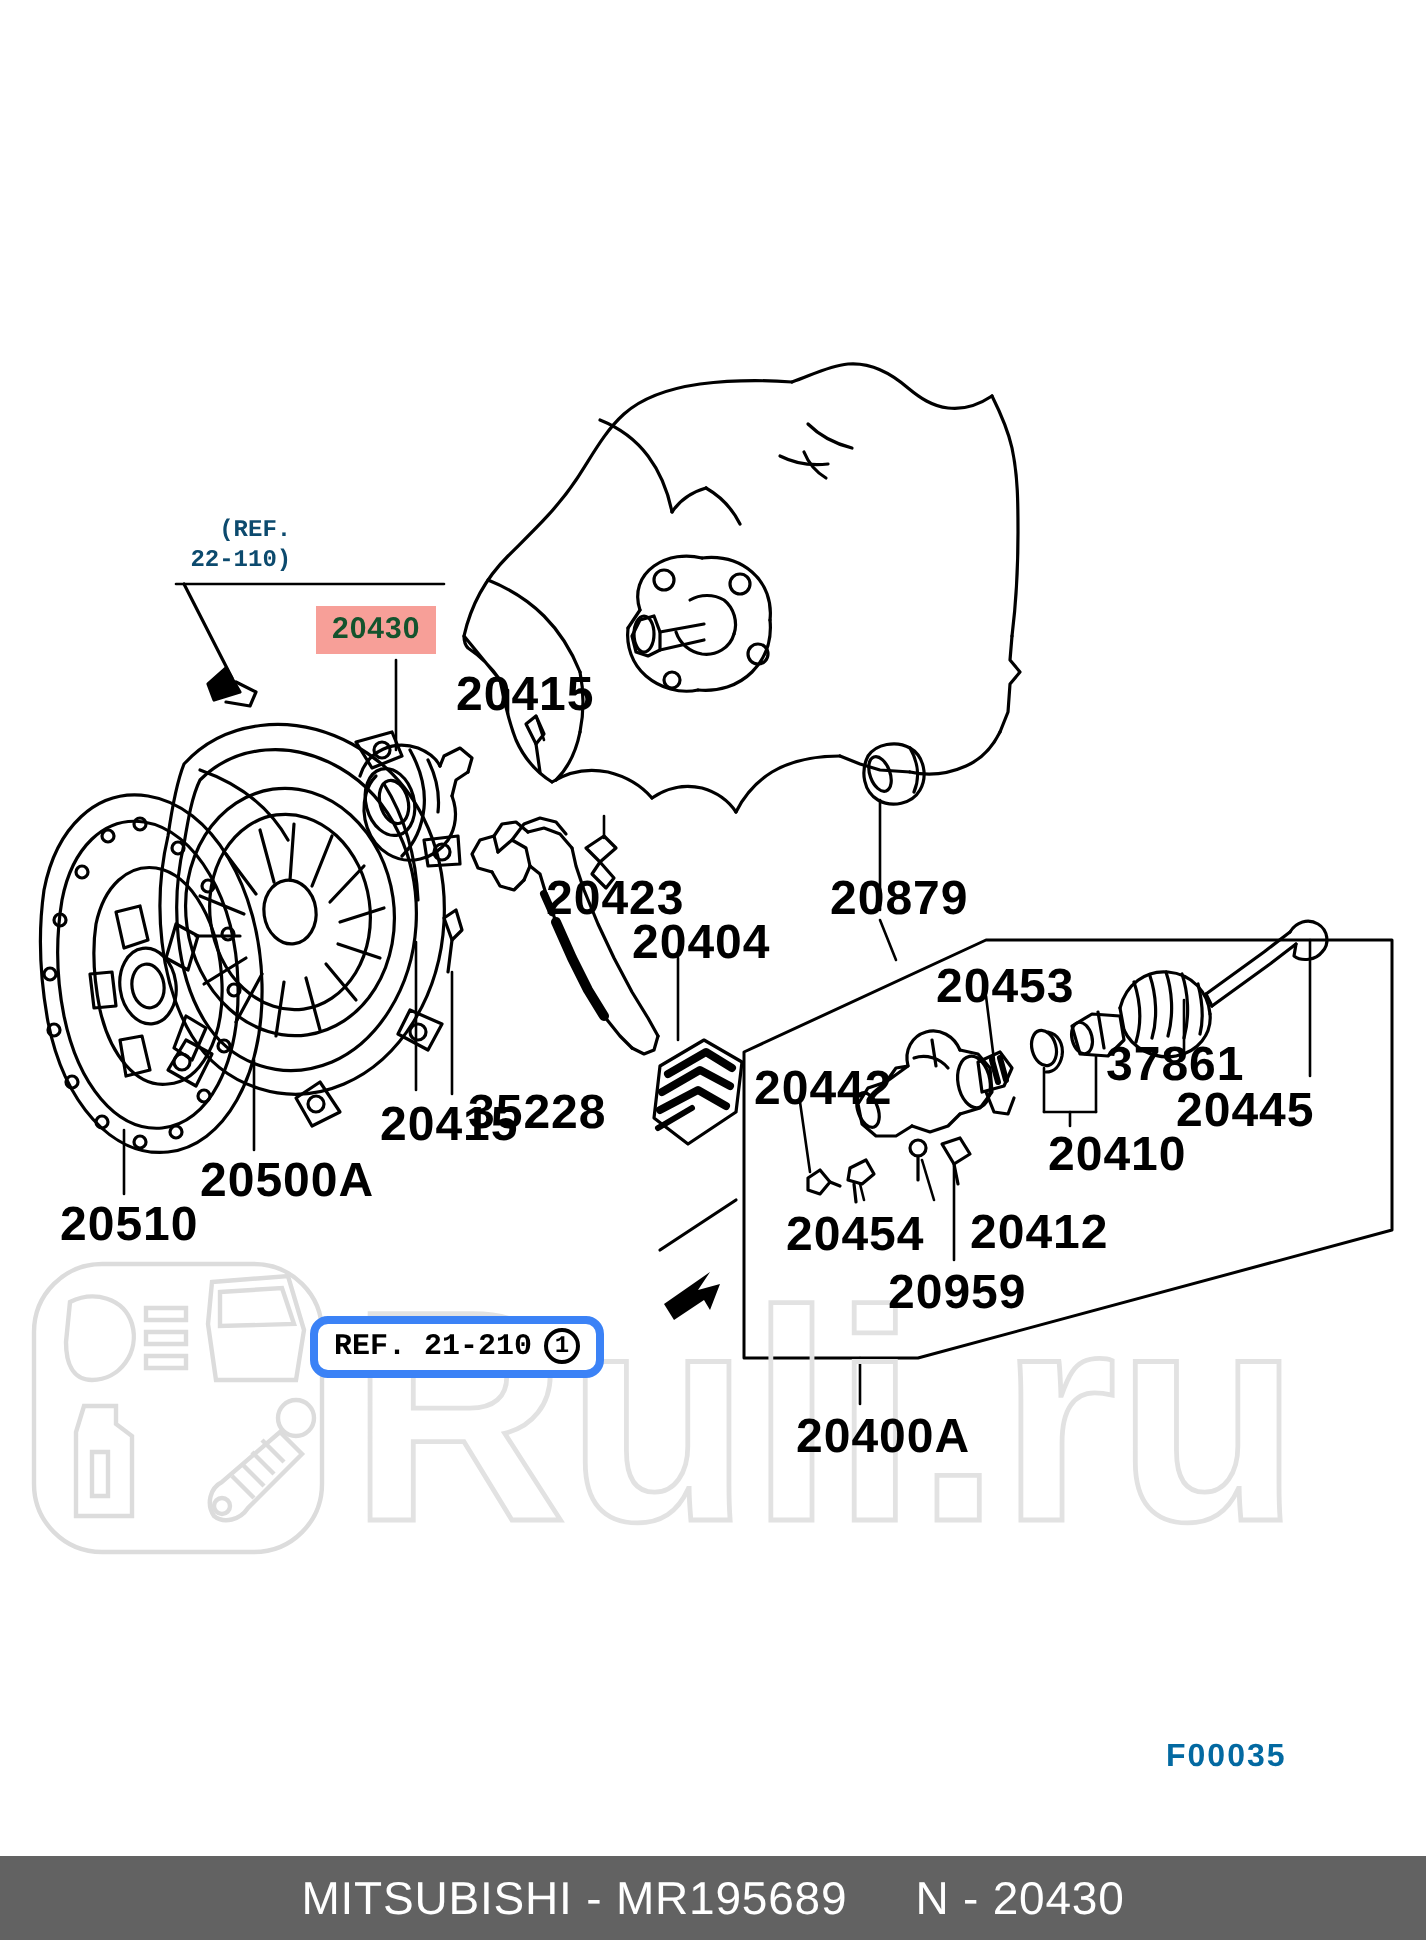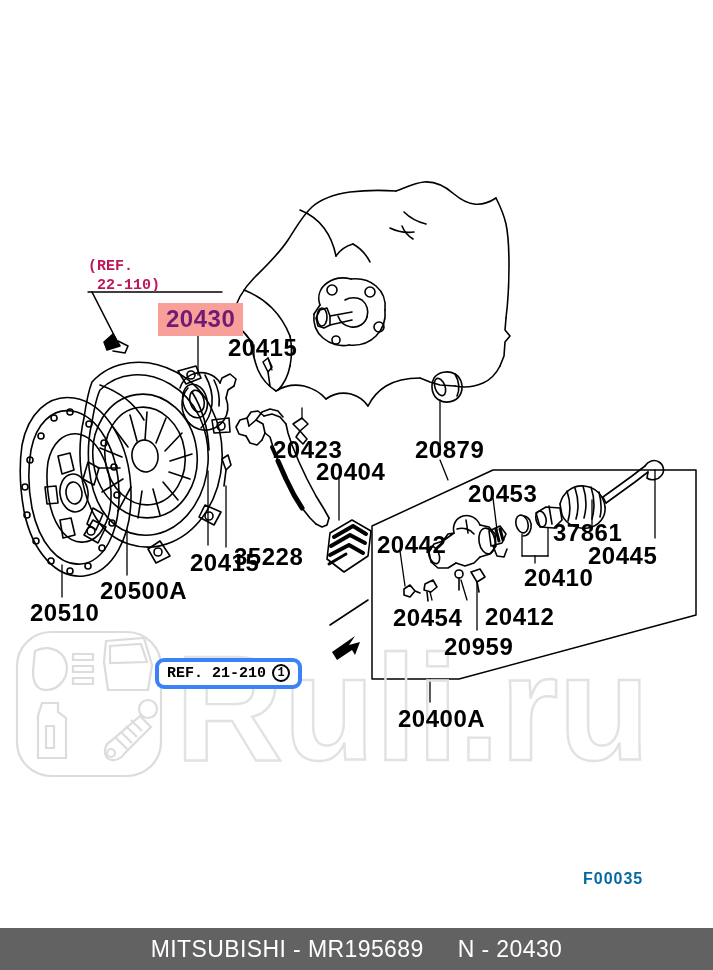--- a/index.html
+++ b/index.html
@@ -48,31 +48,32 @@
     font-size: 24px;
     font-weight: 700;
     color: #000000;
     letter-spacing: 0.5px;
     white-space: nowrap;
     line-height: 1;
   }
   .callout.hl {
     background: #f79f98;
     padding: 4px 8px 5px 8px;
-    color: #701a75;
-    font-size: 24px;
+    color: #14532d;
+    font-size: 15px;
   }
   .refnote {
     position: absolute;
     font-family: "Liberation Mono", monospace;
-    font-size: 15px;
+    font-size: 12px;
     font-weight: 700;
-    color: #be185d;
+    color: #0c4a6e;
     white-space: pre;
     line-height: 1.25;
+    text-align: right;
   }
   .refbox {
     position: absolute;
     border: 4px solid #3b82f6;
     border-radius: 9px;
     background: #fff;
     padding: 2px 8px 3px 8px;
     font-family: "Liberation Mono", monospace;
     font-size: 15px;
     font-weight: 700;

